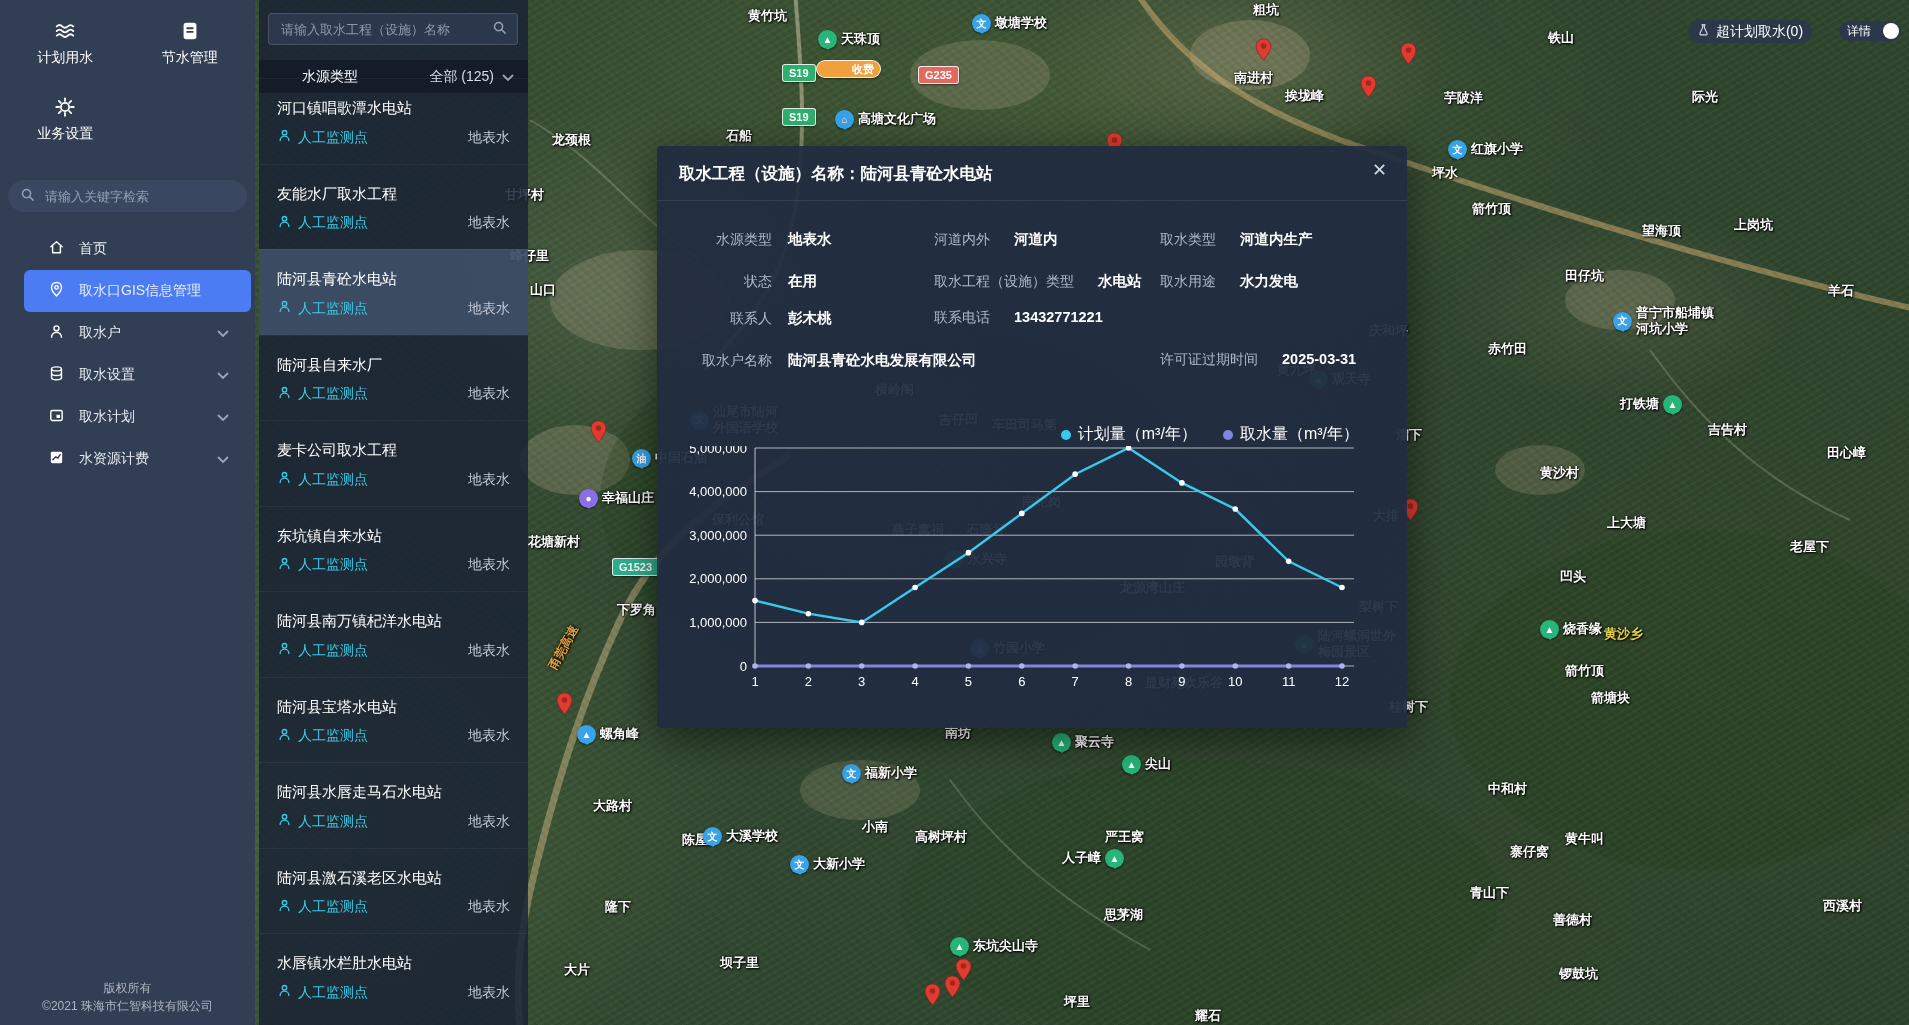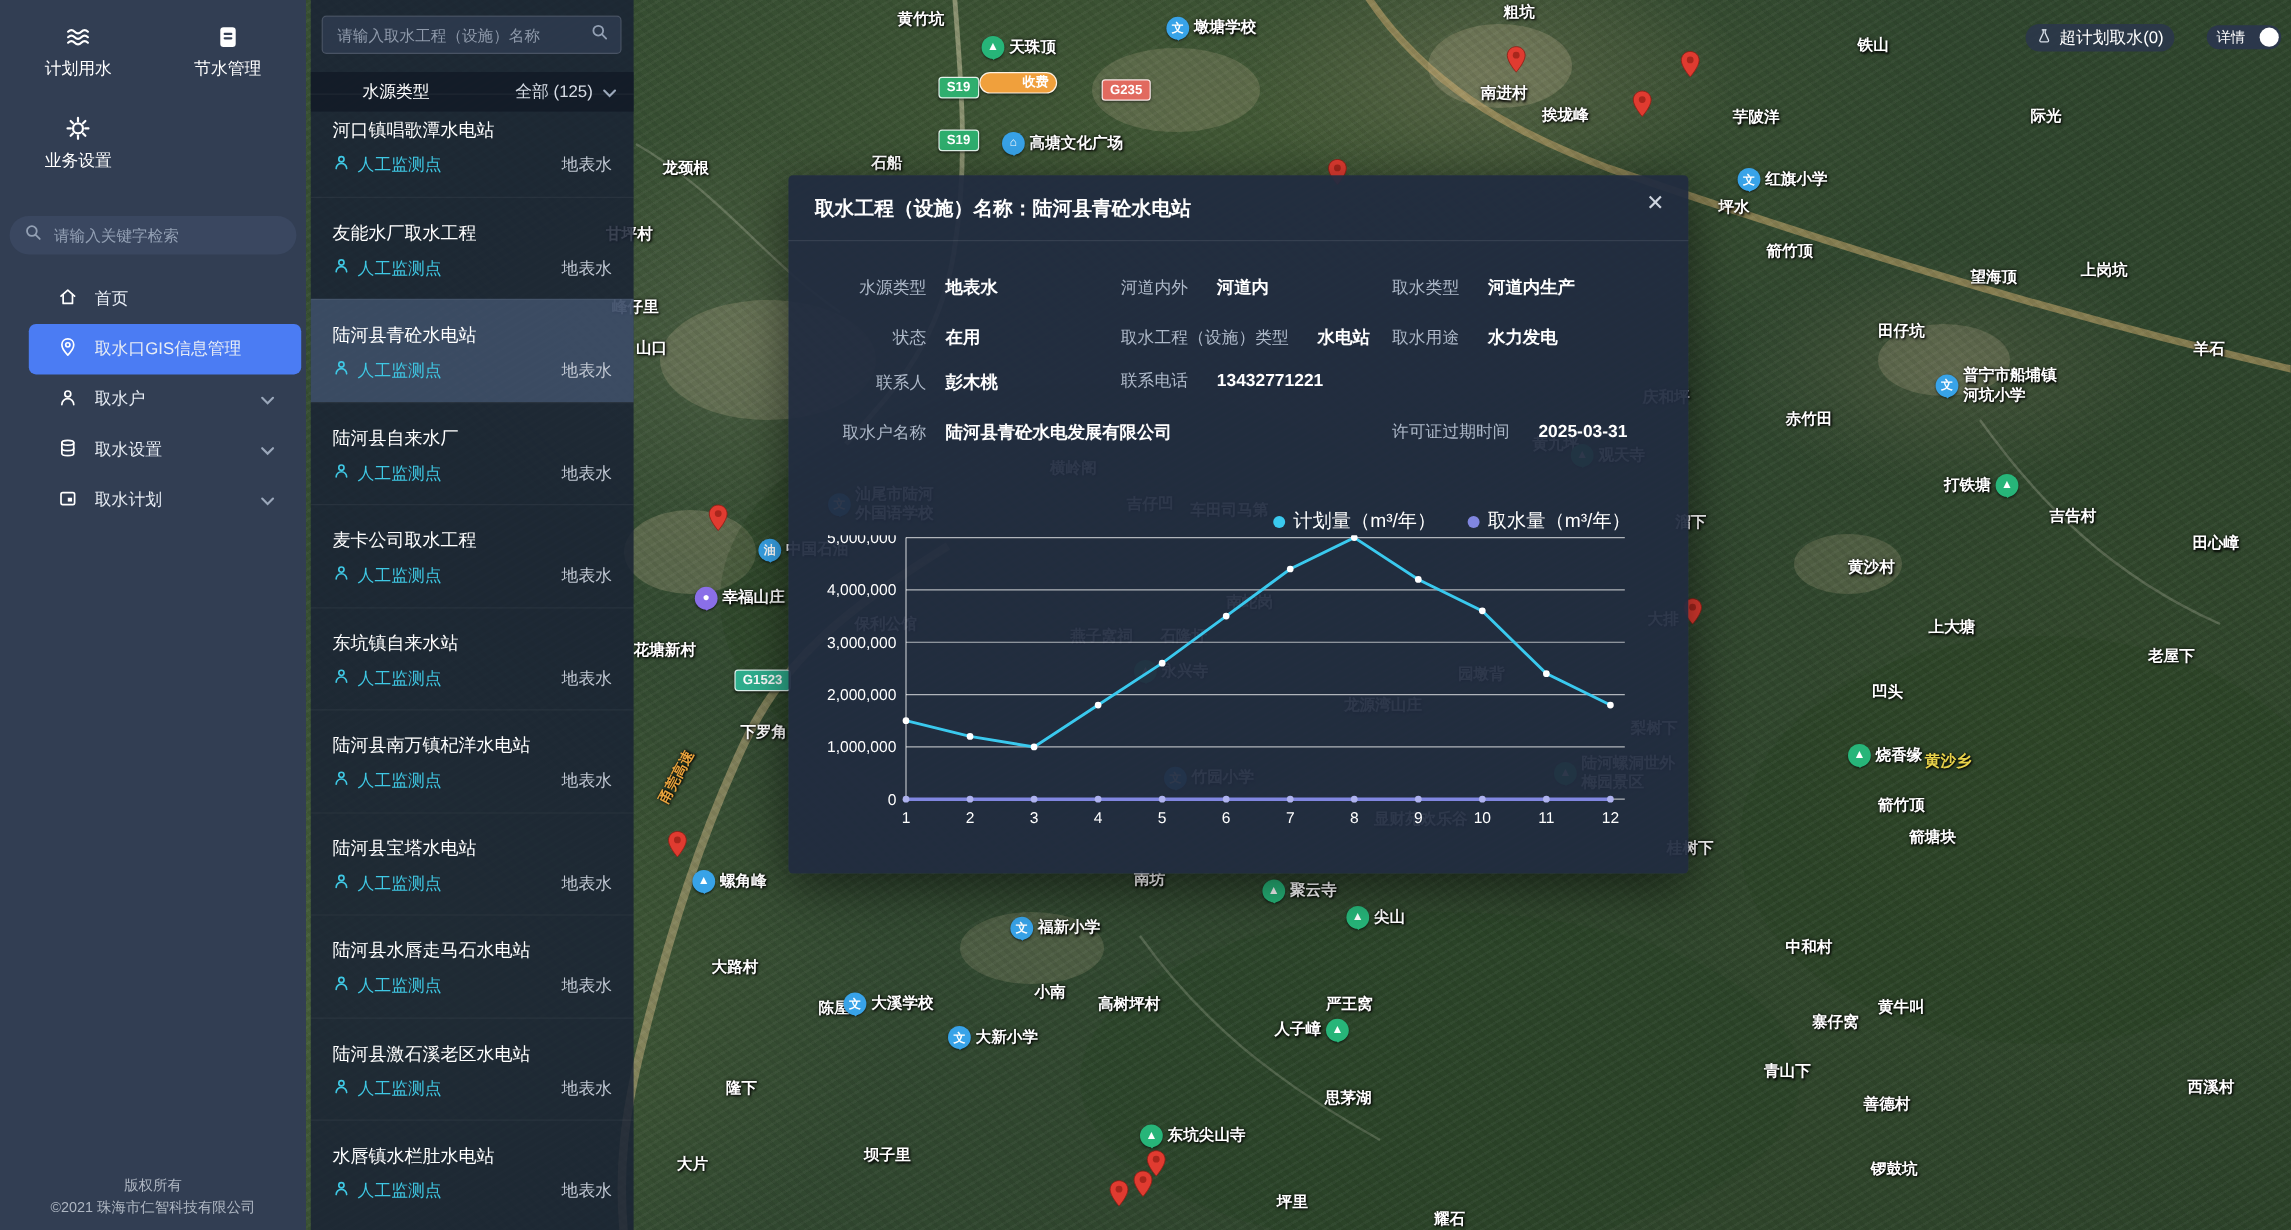--- a/index.html
+++ b/index.html
@@ -560,20 +560,30 @@
       <div class="menu-item">
         <span><svg width="17" height="17" viewBox="0 0 24 24" fill="none" stroke="#fff" stroke-width="2" stroke-linecap="round" stroke-linejoin="round">
             <rect x="4" y="5" width="16" height="14" rx="2"></rect>
             <rect x="12" y="11" width="5" height="4.5" fill="#fff" stroke="none"></rect>
           </svg></span>
         <span>取水计划</span>
         <span class="chev"><svg width="12" height="8" viewBox="0 0 12 8" fill="none" stroke="#9aa7ba" stroke-width="1.8" stroke-linecap="round">
             <polyline points="1.5,1.5 6,6 10.5,1.5"></polyline>
           </svg></span>
       </div>
+      <div class="menu-item">
+        <span><svg width="17" height="17" viewBox="0 0 24 24" fill="none" stroke="#fff" stroke-width="2" stroke-linecap="round" stroke-linejoin="round">
+            <rect x="4" y="4" width="16" height="16" rx="2" fill="#fff" stroke="none"></rect>
+            <polyline points="7,15 11,11 14,13 17,8" stroke="#323e53"></polyline>
+          </svg></span>
+        <span>水资源计费</span>
+        <span class="chev"><svg width="12" height="8" viewBox="0 0 12 8" fill="none" stroke="#9aa7ba" stroke-width="1.8" stroke-linecap="round">
+            <polyline points="1.5,1.5 6,6 10.5,1.5"></polyline>
+          </svg></span>
+      </div>
     </div>
   <div id="copyright">
     <div>版权所有</div>
     <div>©2021 珠海市仁智科技有限公司</div>
   </div>
 </div>
 
 <div id="modal">
   <div id="modal-title">取水工程（设施）名称：陆河县青砼水电站</div>
   <div id="modal-close">✕</div>

